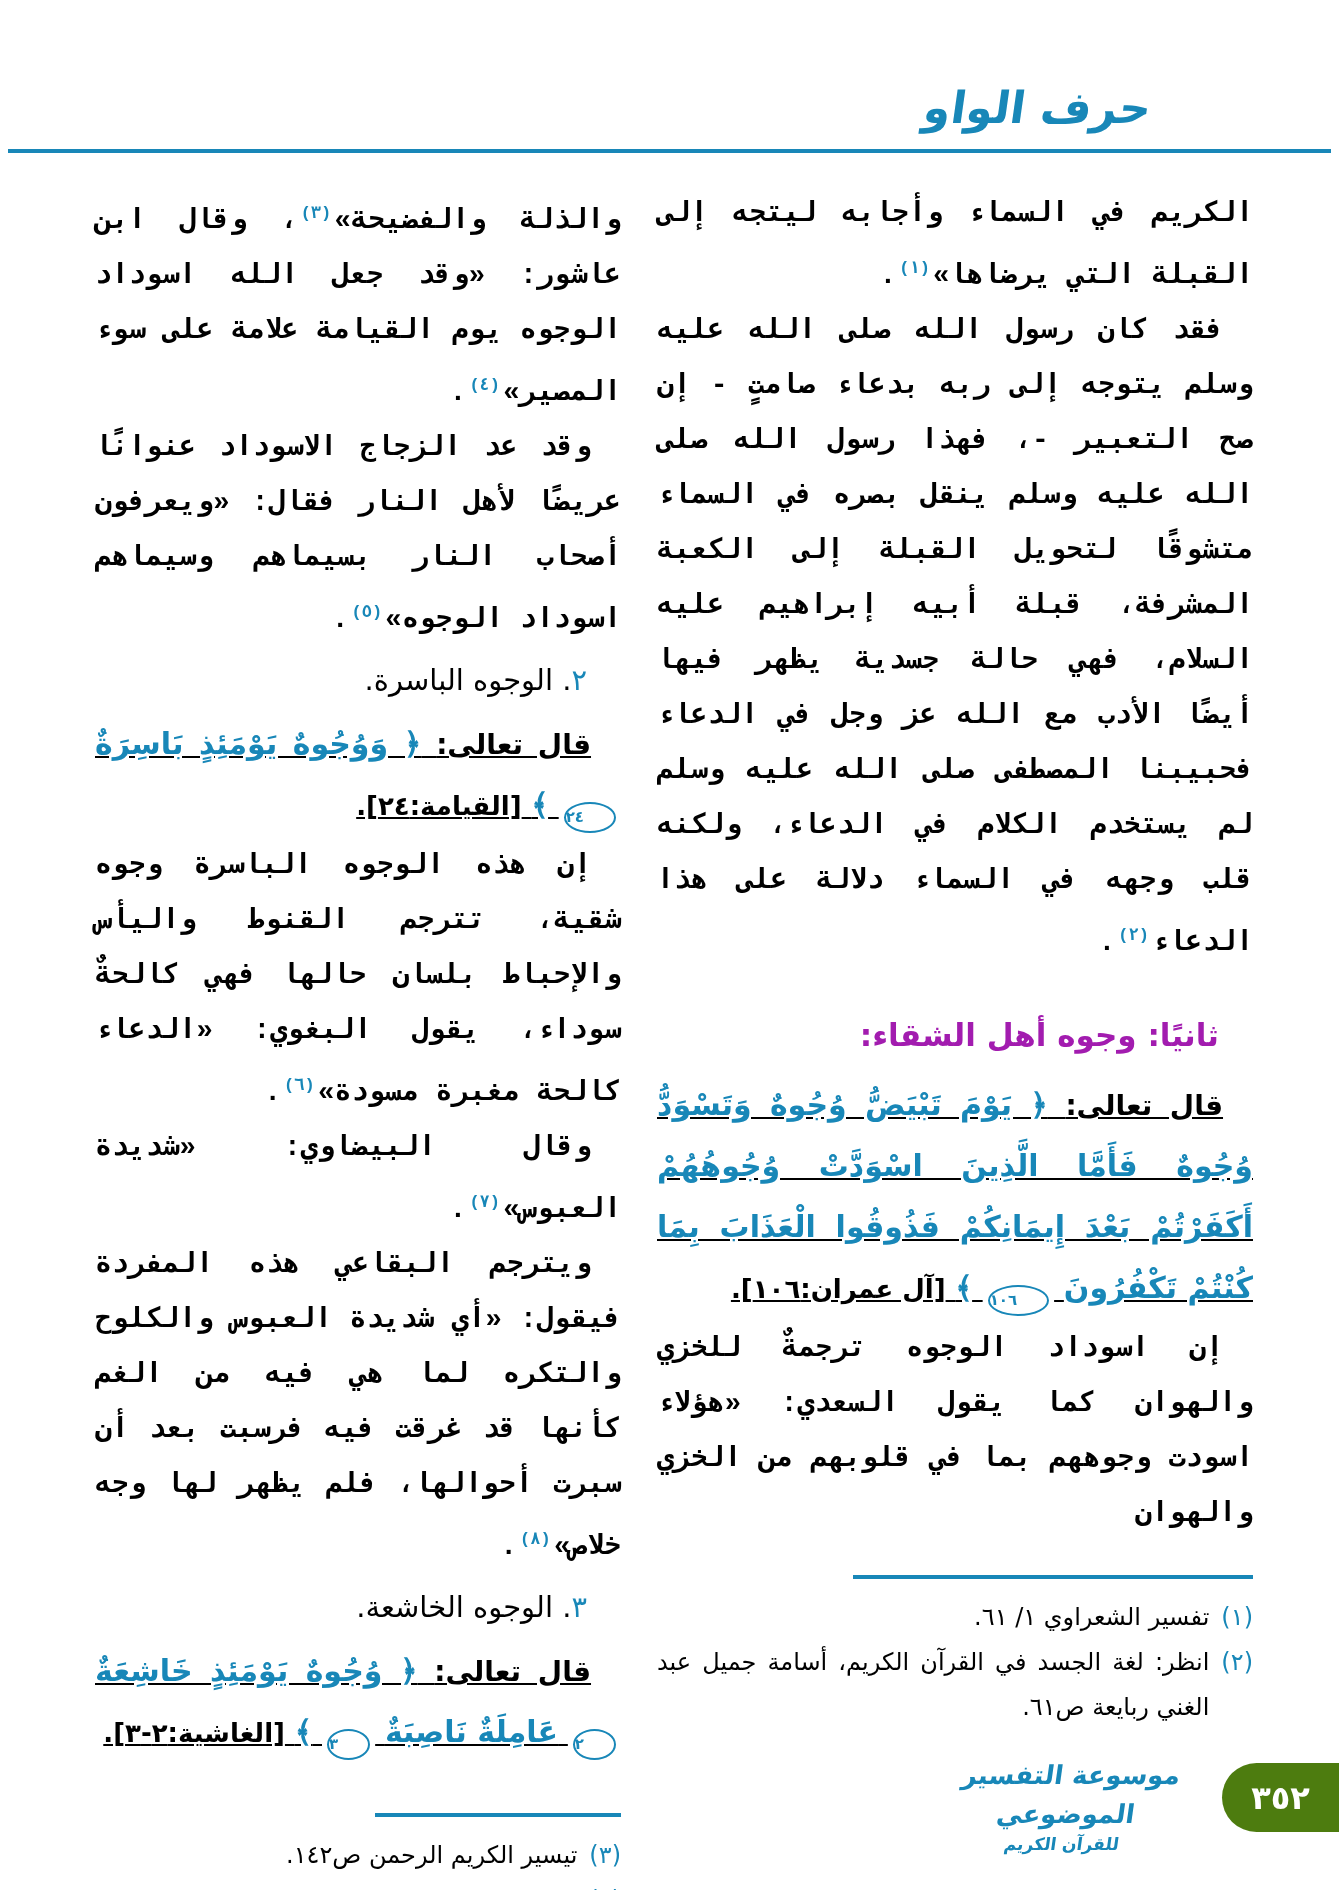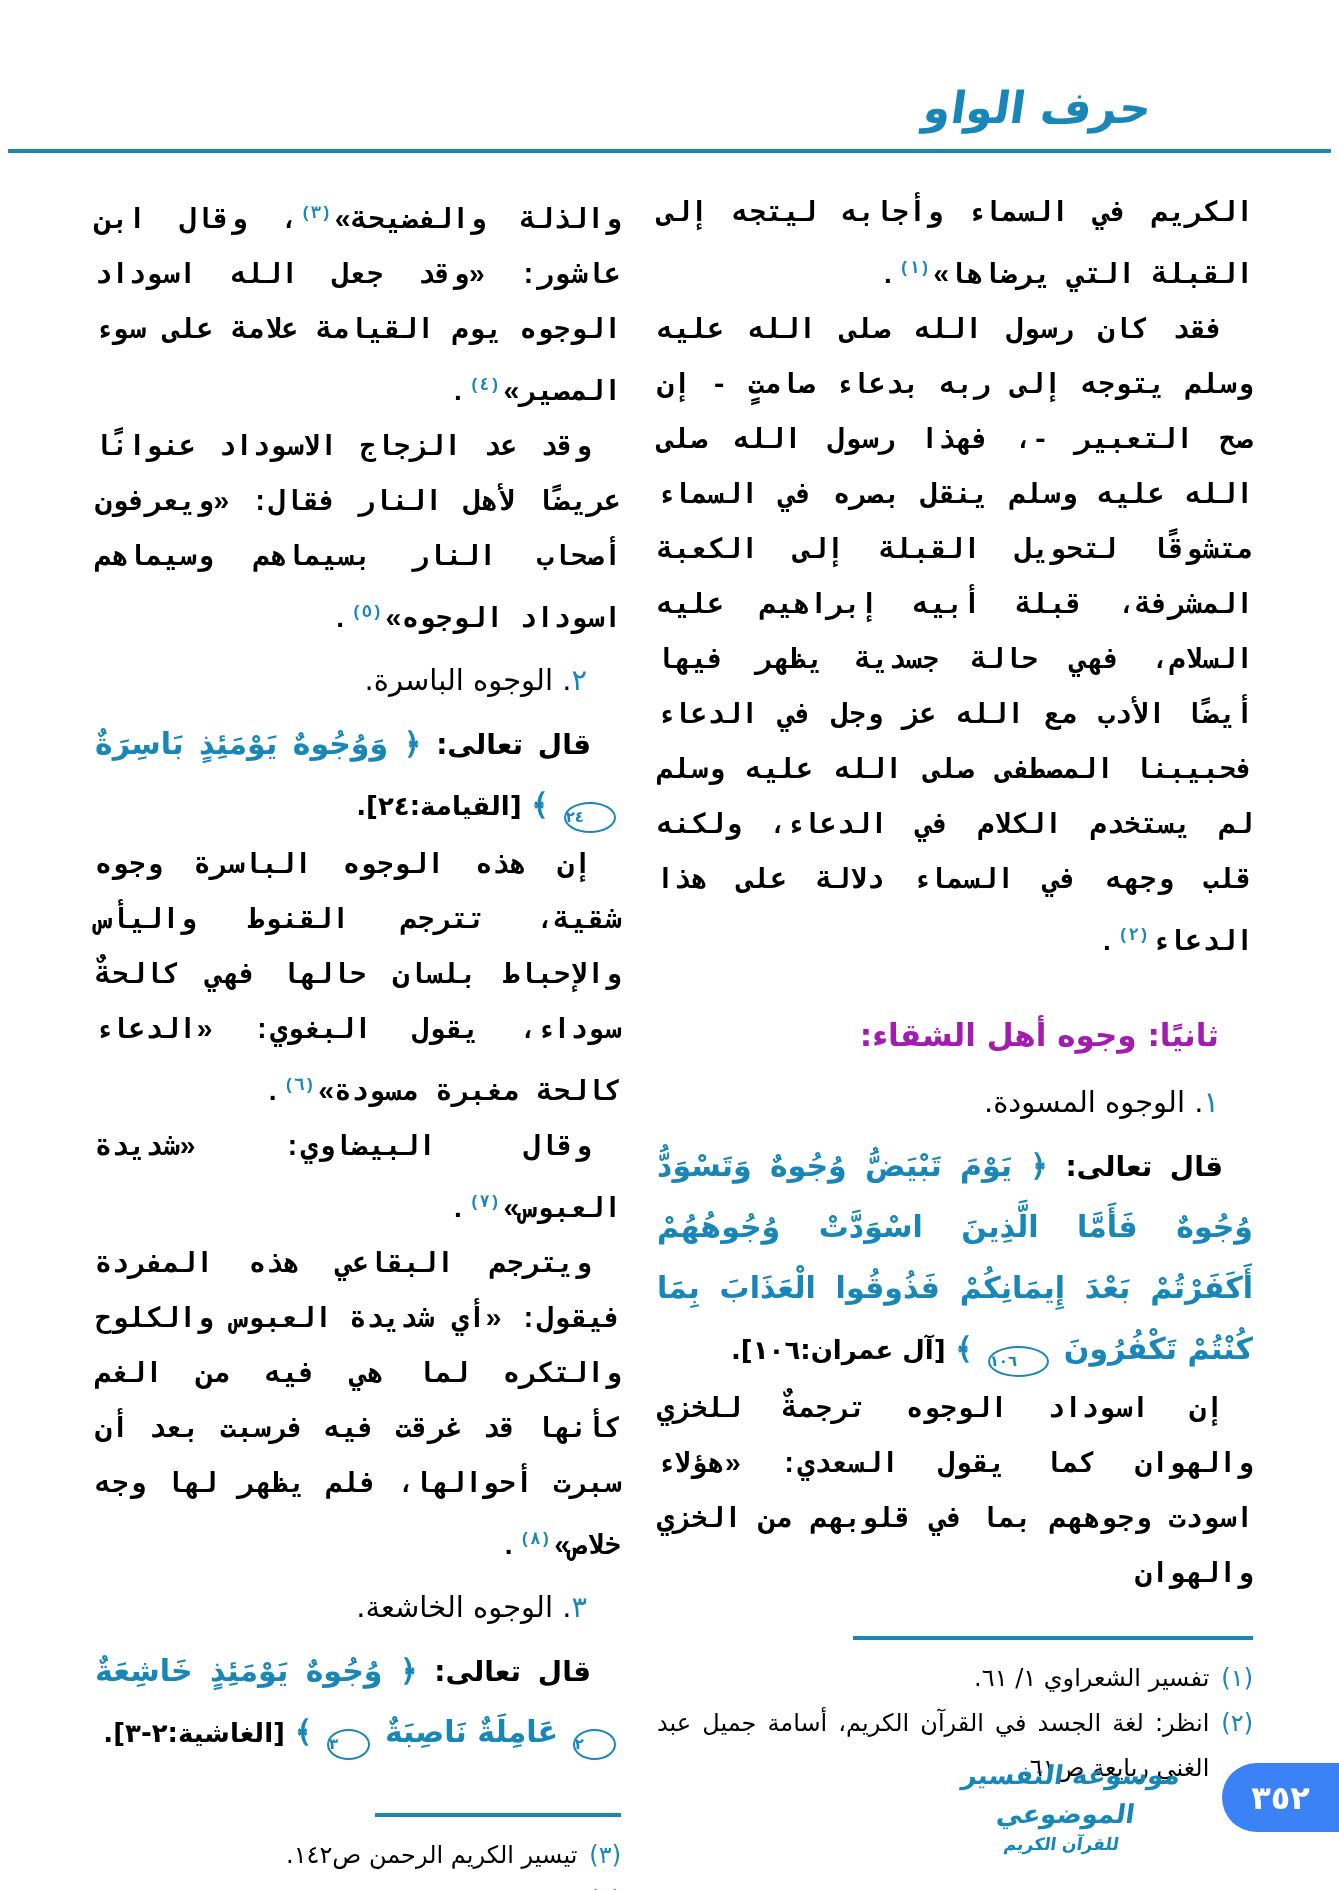--- a/index.html
+++ b/index.html
@@ -13,21 +13,21 @@
   .col{position:absolute;top:186px;direction:rtl;text-align:justify;}
   .right-col{right:86px;width:596px;}
   .left-col{left:95px;width:526px;}
   .body{font-size:28px;line-height:55px;font-weight:bold;margin:0;font-family:Liberation Mono, monospace;}
   .indent{text-indent:30px;}
   .sec-heading{color:#a21caf;font-size:31px;line-height:55px;margin:38px 0 12px;
         text-indent:34px;font-weight:bold;}
   .sub-heading{font-size:29px;line-height:55px;margin:6px 0;text-indent:34px;
         font-weight:normal;color:#000;}
   .sub-num{color:#1887b8;}
-  .verse-para{font-size:28px;line-height:60px;font-weight:bold;margin:2px 0;}
+  .verse-para{font-size:28px;line-height:60px;font-weight:bold;margin:2px 0;text-decoration:underline;}
   .intro{color:#000;}
   .verse{color:#1887b8;font-size:30px;}
   .ayah{display:inline-flex;align-items:center;justify-content:center;min-width:31px;height:31px;
         border:2px solid #1887b8;border-radius:50%;font-size:15px;line-height:1;color:#1887b8;
         margin:0 5px;vertical-align:-7px;font-weight:bold;box-sizing:border-box;}
   .vref{color:#000;font-size:26px;}
   .fnref{color:#1887b8;font-size:17px;vertical-align:10px;margin:0 3px;font-weight:bold;}
   
   .footnotes{margin-top:34px;}
   .left-col .footnotes{margin-top:50px;}
@@ -35,39 +35,38 @@
   .right-col .fn-rule{width:400px;}
   .left-col .fn-rule{width:246px;}
   .fn-item{display:flex;font-size:24px;line-height:45px;font-weight:normal;}
   .fn-num{color:#1887b8;margin-left:12px;white-space:nowrap;}
   .fn-text{flex:1;}
   
   .logo{position:absolute;top:1756px;right:150px;width:244px;text-align:center;color:#1887b8;
         transform:skewX(-8deg);}
   .logo-l1{font-size:26px;font-weight:bold;line-height:1.5;}
   .logo-l2{font-size:17px;font-weight:bold;}
-  .page-badge{position:absolute;top:1763px;right:0;width:117px;height:69px;background:#3b82f6;
+  .page-badge{position:absolute;top:1763px;right:0;width:117px;height:69px;background:#4d7c0f;
         border-radius:36px 0 0 36px;display:flex;align-items:center;justify-content:center;}
   .page-badge .num{color:#ffffff;font-size:32px;font-weight:bold;}
 </style>
 </head>
 <body>
 
 <div class="page" dir="rtl">
 
   <div class="header-title">حرف الواو</div>
   <div class="header-rule"></div>
 
   <div class="col right-col">
     <p class="body"><span>الكريم في السماء وأجابه ليتجه إلى القبلة التي يرضاها»</span><span class="fnref">(١)</span><span>.</span></p>
     <p class="body indent"><span>فقد كان رسول الله صلى الله عليه وسلم يتوجه إلى ربه بدعاء صامتٍ - إن صح التعبير -، فهذا رسول الله صلى الله عليه وسلم ينقل بصره في السماء متشوقًا لتحويل القبلة إلى الكعبة المشرفة، قبلة أبيه إبراهيم عليه السلام، فهي حالة جسدية يظهر فيها أيضًا الأدب مع الله عز وجل في الدعاء فحبيبنا المصطفى صلى الله عليه وسلم لم يستخدم الكلام في الدعاء، ولكنه قلب وجهه في السماء دلالة على هذا الدعاء</span><span class="fnref">(٢)</span><span>.</span></p>
 
     <h2 class="sec-heading">ثانيًا: وجوه أهل الشقاء:</h2>
 
-    <h3 class="sub-heading"><span class="sub-num">١</span><span>. الوجوه المسودة.</span></h3>
 
     <p class="verse-para indent">
       <span class="intro">قال تعالى:</span>
       <span class="verse">﴿ يَوْمَ تَبْيَضُّ وُجُوهٌ وَتَسْوَدُّ وُجُوهٌ فَأَمَّا الَّذِينَ اسْوَدَّتْ وُجُوهُهُمْ أَكَفَرْتُمْ بَعْدَ إِيمَانِكُمْ فَذُوقُوا الْعَذَابَ بِمَا كُنْتُمْ تَكْفُرُونَ</span>
       <span class="ayah">١٠٦</span>
       <span class="verse">﴾</span>
       <span class="vref">[آل عمران:١٠٦].</span>
     </p>
 
 

